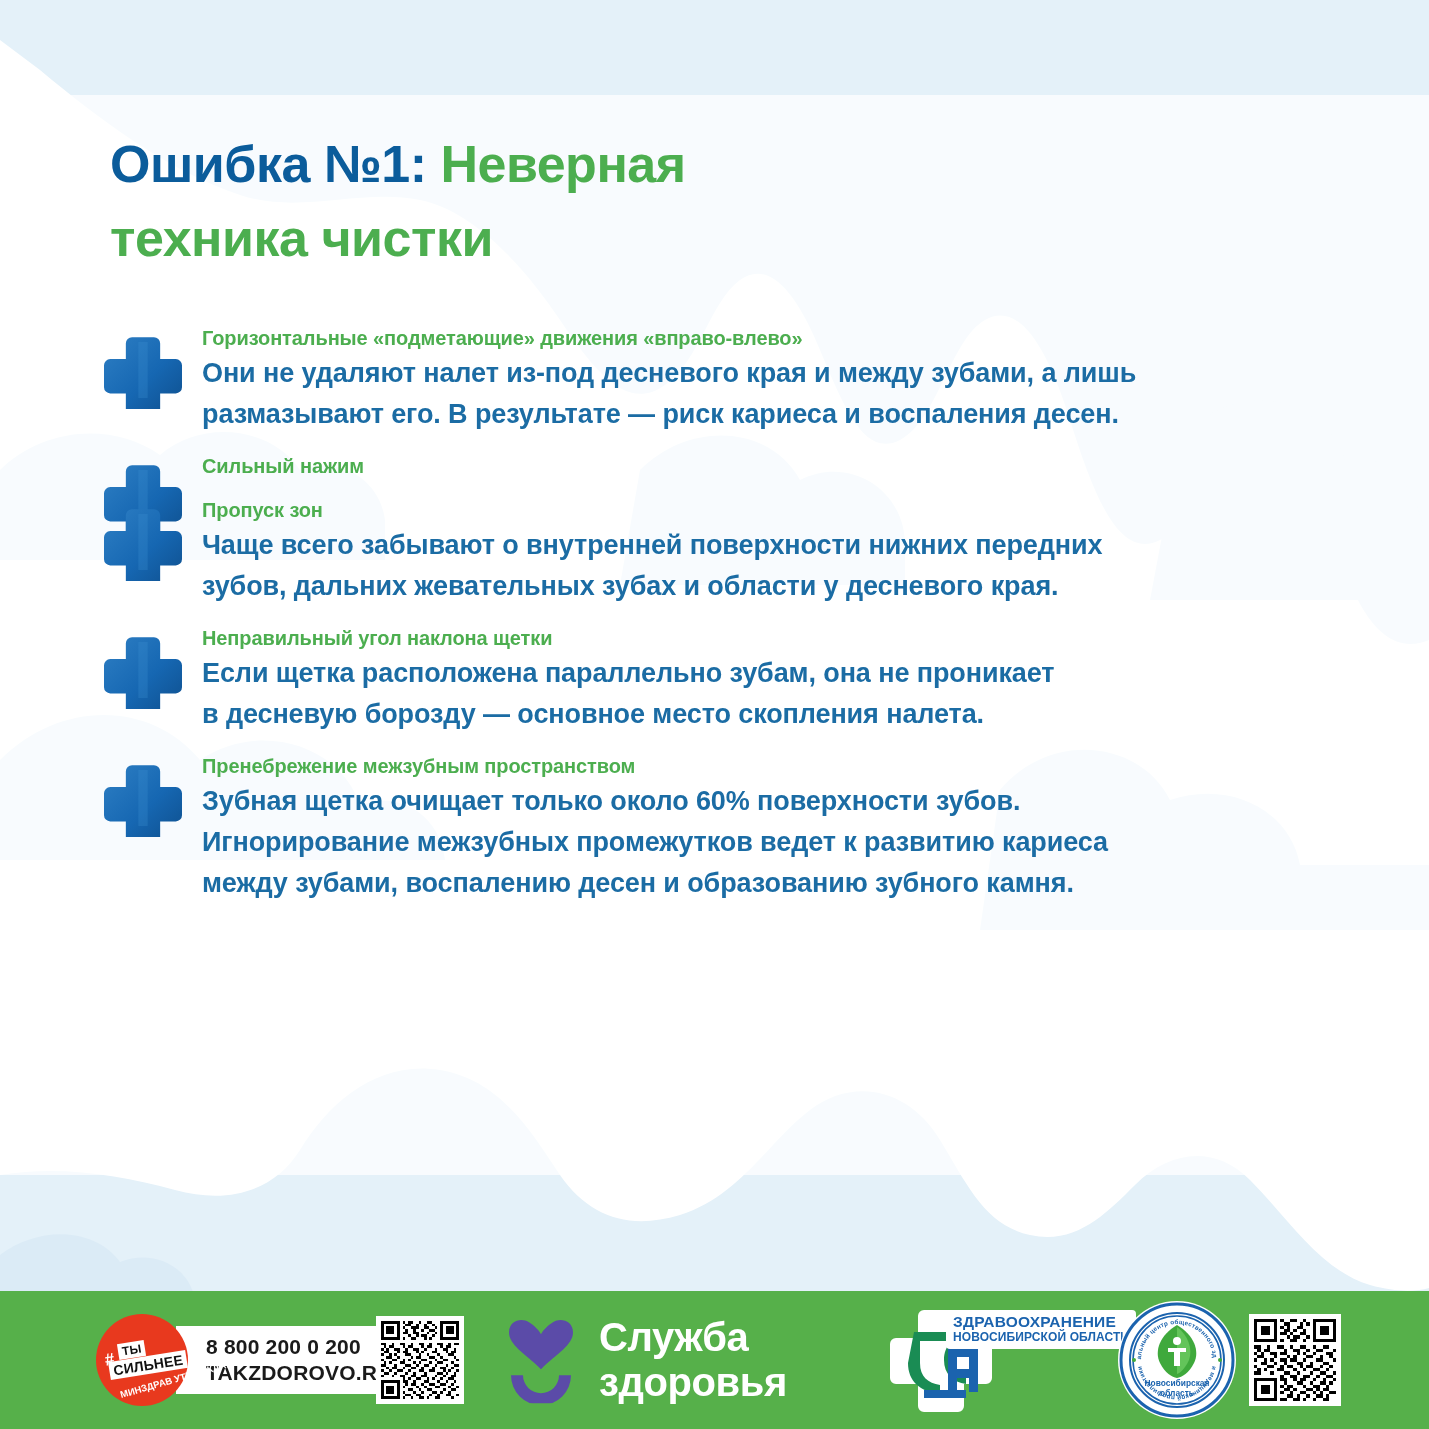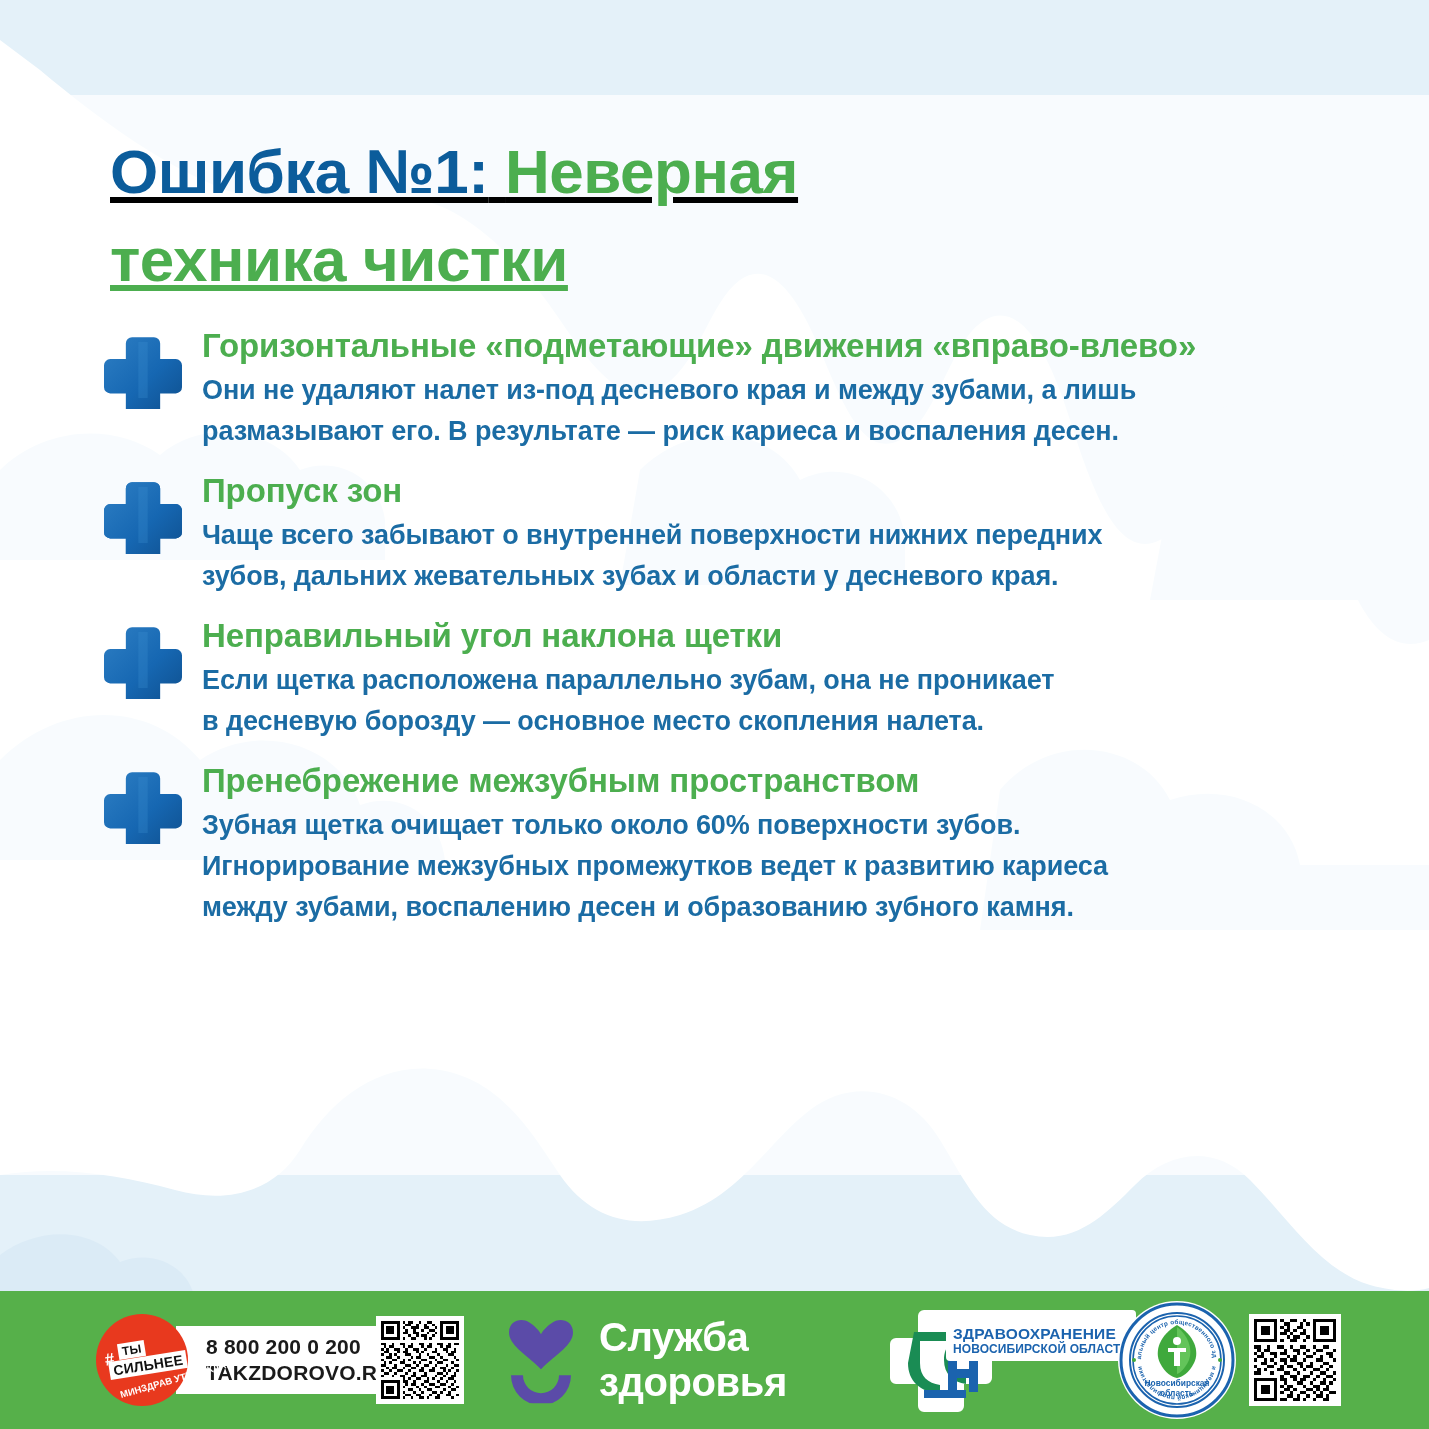--- a/index.html
+++ b/index.html
@@ -41,26 +41,25 @@
 
   
   .title-wrap {
     position: absolute;
     left: 110px;
     top: 128px;
     width: 1150px;
     z-index: 6;
   }
   .title-line {
-    font-size: 62px;
+    font-size: 52px;
     line-height: 1.42;
     font-weight: 800;
     letter-spacing: -0.5px;
     white-space: nowrap;
-    text-decoration: underline;
   }
   .t-blue  { color: #0B5C9B; }
   .t-green { color: #4CAE4F; }
 
   
   .list {
     position: absolute;
     left: 104px;
     top: 325px;
     width: 1260px;
@@ -77,21 +76,21 @@
 
   .cross-icon {
     position: absolute;
     left: 0;
     top: 6px;
     width: 78px;
     height: 78px;
   }
 
   .item-title {
-    font-size: 33px;
+    font-size: 20px;
     font-weight: 700;
     color: #4CAE4F;
     line-height: 1.30;
     letter-spacing: -0.1px;
     margin-bottom: 2px;
   }
 
   .item-body {
     font-size: 27px;
     font-weight: 700;
@@ -244,21 +243,21 @@
     transform: translateY(-50%);
     width: 195px;
     height: 112px;
   }
   .zo-label {
     position: absolute;
     left: 56px;
     top: 6px;
     background: #ffffff;
     border-radius: 4px;
-    padding: 16px 7px 5px 7px;
+    padding: 4px 7px 5px 7px;
     white-space: nowrap;
   }
   .zo-l1 {
     color: #1B63AE;
     font-size: 15.5px;
     font-weight: 800;
     letter-spacing: 0.2px;
     line-height: 1.08;
   }
   .zo-l2 {
@@ -359,20 +358,21 @@
         <span>Они не удаляют налет из-под десневого края и между зубами, а лишь</span>
         <span>размазывают его. В результате — риск кариеса и воспаления десен.</span>
       </div>
     </div>
 
     <div class="item">
       <svg class="cross-icon" viewBox="0 0 100 100" aria-hidden="true">
         <path d="M36 8 h28 a8 8 0 0 1 8 8 v20 h20 a8 8 0 0 1 8 8 v28 a8 8 0 0 1 -8 8 h-20 v20 a8 8 0 0 1 -8 8 h-28 a8 8 0 0 1 -8 -8 v-20 h-20 a8 8 0 0 1 -8 -8 v-28 a8 8 0 0 1 8 -8 h20 v-20 a8 8 0 0 1 8 -8 z" fill="url(#crossGrad)"></path>
         <path d="M44 14 h12 v72 h-12 z" fill="#3C8FD0" opacity="0.30"></path>
       </svg>
+      <div class="item-title">Сильный нажим</div>
     </div>
 
     <div class="item">
       <svg class="cross-icon" viewBox="0 0 100 100" aria-hidden="true">
         <path d="M36 8 h28 a8 8 0 0 1 8 8 v20 h20 a8 8 0 0 1 8 8 v28 a8 8 0 0 1 -8 8 h-20 v20 a8 8 0 0 1 -8 8 h-28 a8 8 0 0 1 -8 -8 v-20 h-20 a8 8 0 0 1 -8 -8 v-28 a8 8 0 0 1 8 -8 h20 v-20 a8 8 0 0 1 8 -8 z" fill="url(#crossGrad)"></path>
         <path d="M44 14 h12 v72 h-12 z" fill="#3C8FD0" opacity="0.30"></path>
       </svg>
       <div class="item-title">Пропуск зон</div>
       <div class="item-body">
         <span>Чаще всего забывают о внутренней поверхности нижних передних</span>

